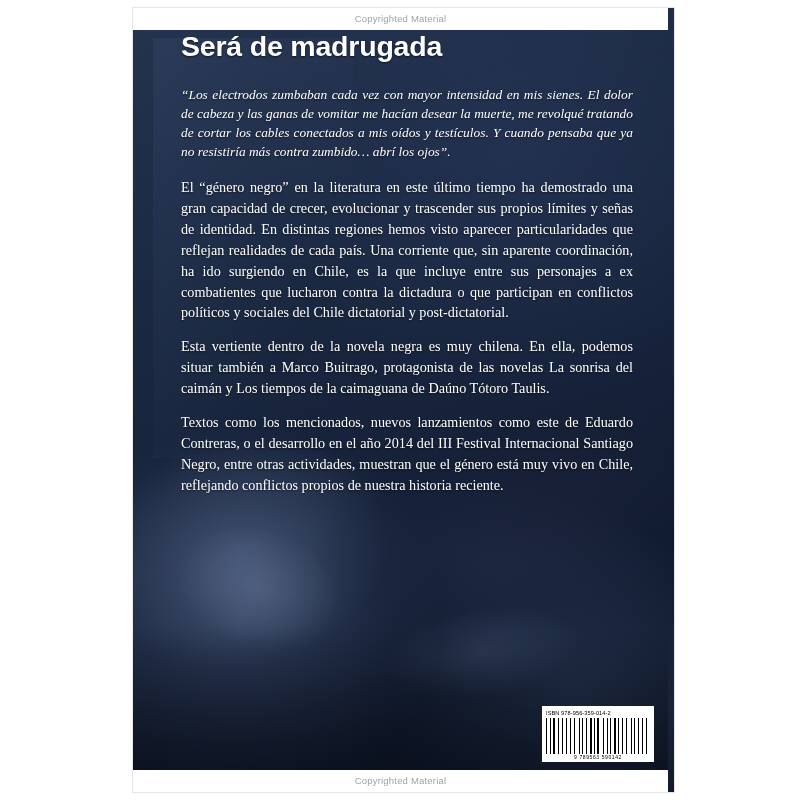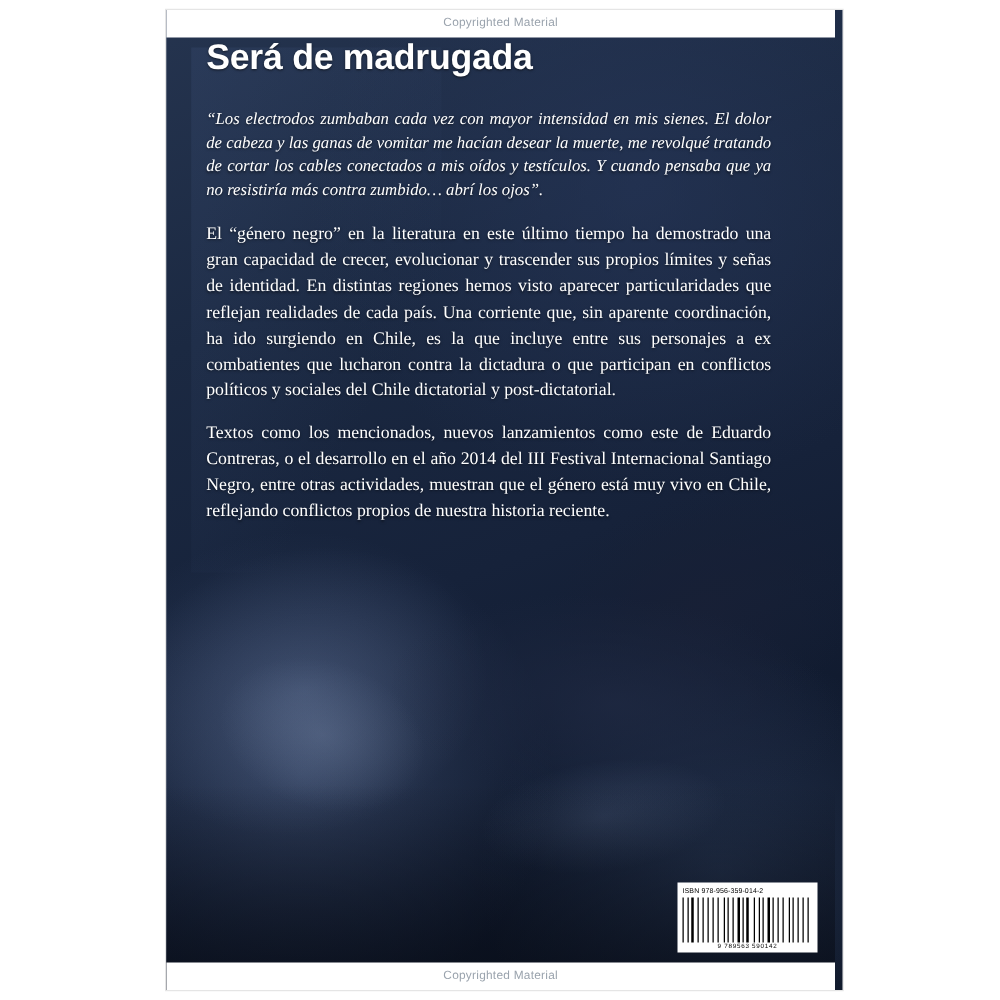--- a/index.html
+++ b/index.html
@@ -89,21 +89,21 @@
     color: #9aa3ad;
     background: #ffffff;
     z-index: 30;
   }
   .copyright-top { top: 0px; height: 22px; line-height: 22px; }
   .copyright-bottom { bottom: 0px; height: 22px; line-height: 22px; }
 
   
   #content {
     position: absolute;
-    left: 32px;
+    left: 48px;
     top: 22px;
     width: 452px;
     z-index: 20;
   }
 
   #title {
     font-family: "Liberation Sans", sans-serif;
     font-weight: bold;
     font-size: 28.5px;
     color: #ffffff;
@@ -190,20 +190,21 @@
     <div class="copyright-bar copyright-top">Copyrighted Material</div>
 
     <div id="content">
       <h1 id="title">Será de madrugada</h1>
 
       <p class="quote">“Los electrodos zumbaban cada vez con mayor intensidad en mis sienes. El dolor de cabeza y las ganas de vomitar me hacían desear la muerte, me revolqué tratando de cortar los cables conectados a mis oídos y testículos. Y cuando pensaba que ya no resistiría más contra zumbido… abrí los ojos”.</p>
 
       <p class="para">El “género negro” en la literatura en este último tiempo ha demostrado una gran capacidad de crecer, evolucionar y trascender sus propios límites y señas de identidad. En distintas regiones hemos visto aparecer particularidades que reflejan realidades de cada país. Una corriente que, sin aparente coordinación, ha ido surgiendo en Chile, es la que incluye entre sus personajes a ex combatientes que lucharon contra la dictadura o que participan en conflictos políticos y sociales del Chile dictatorial y post-dictatorial.</p>
 
 
+      <p class="para">Esta vertiente dentro de la novela negra es muy chilena. En ella, podemos situar también a Marco Buitrago, protagonista de las novelas La sonrisa del caimán y Los tiempos de la caimaguana de Daúno Tótoro Taulis.</p>
 
       <p class="para">Textos como los mencionados, nuevos lanzamientos como este de Eduardo Contreras, o el desarrollo en el año 2014 del III Festival Internacional Santiago Negro, entre otras actividades, muestran que el género está muy vivo en Chile, reflejando conflictos propios de nuestra historia reciente.</p>
     </div>
 
     <div id="barcode-box">
       <div id="isbn-text">ISBN  978-956-359-014-2</div>
       <div id="bars">
           <i style="width: 1px;"></i>
           <i style="width: 2px; background: transparent;"></i>
           <i style="width: 1px;"></i>

